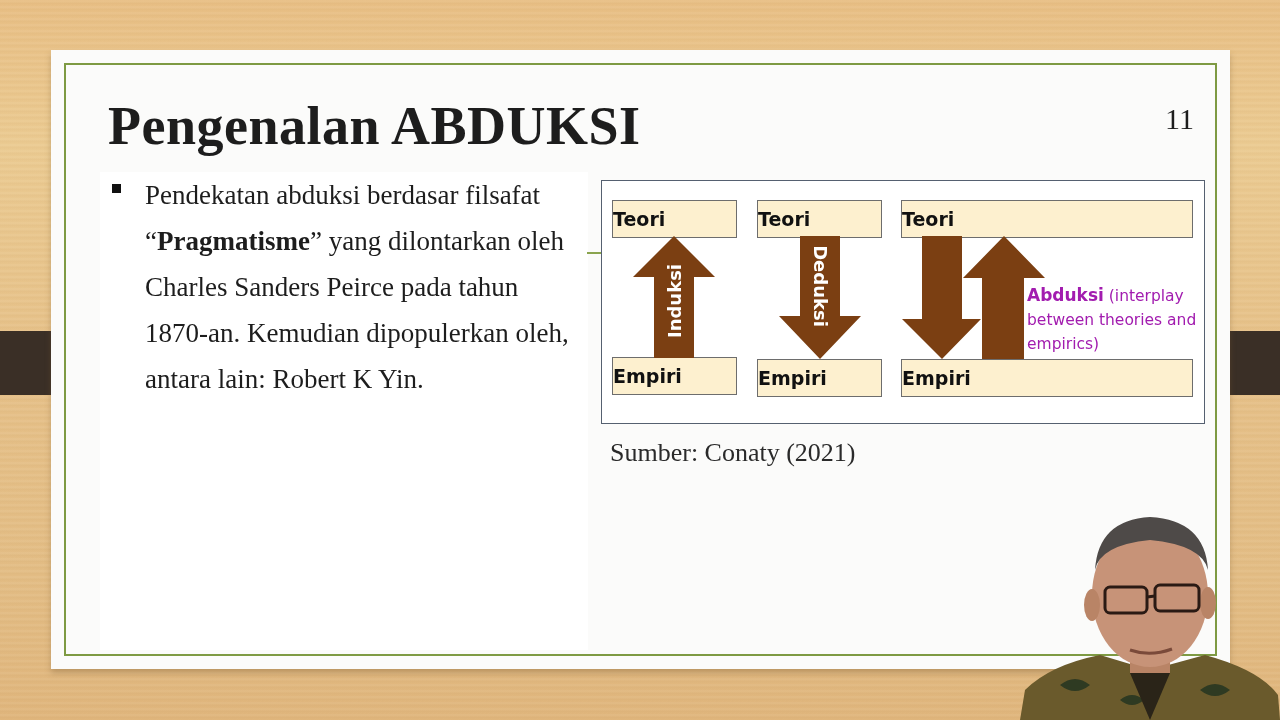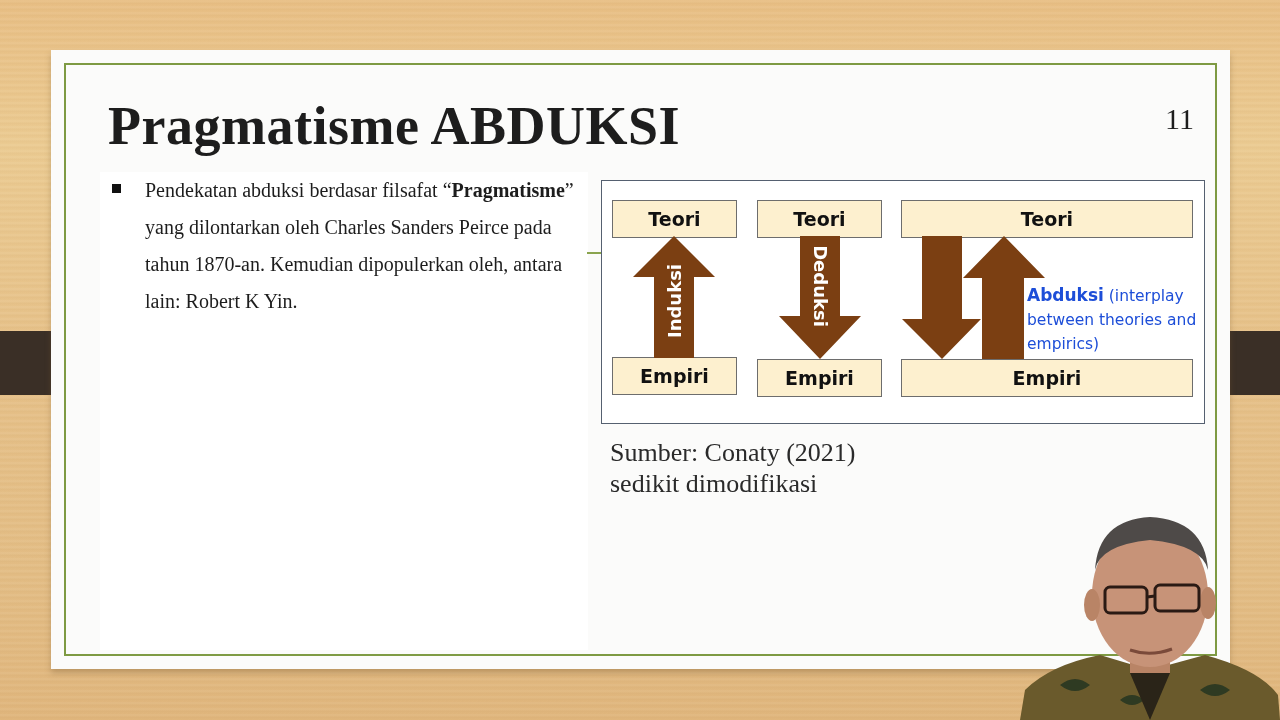--- a/index.html
+++ b/index.html
@@ -38,66 +38,66 @@
     position:absolute; left:1114px; top:52px;
     font-size:30px; color:#1d1d1d;
   }
   .text-box {
     position:absolute; left:49px; top:122px; width:488px; height:478px;
     background:#ffffff;
   }
   .bullets { list-style:none; margin:0; padding:0; }
   .bullet {
     position:relative; padding-left:45px; margin:0 0 12px 0;
-    font-size:20px; line-height:37px; color:#1d1d1d;
+    font-size:27px; line-height:46px; color:#1d1d1d;
   }
   .bullet .sq {
     position:absolute; left:12px; top:12px; width:9px; height:9px; background:#111;
   }
   .bullet b { font-weight:bold; }
   .connector {
     position:absolute; left:536px; top:202px; width:16px; height:2px; background:#8aa44e;
   }
   .diagram {
     position:absolute; left:550px; top:130px; width:602px; height:242px;
     background:#fff; border:1.5px solid #556070;
   }
   .box {
     position:absolute; background:#fdf0cf; border:1.5px solid #6d6d6d;
     font-family:"DejaVu Sans", sans-serif; font-weight:bold; font-size:19px;
-    color:#111; display:flex; align-items:center; justify-content:center;
+    color:#111; display:flex; align-items:center; justify-content:flex-start;
   }
   .arrow-label {
     position:absolute; font-family:"DejaVu Sans", sans-serif; font-weight:bold;
     font-size:18px; color:#fff; white-space:nowrap;
   }
   .abd-text {
     position:absolute; left:425px; top:102px; width:180px;
-    font-family:"DejaVu Sans", sans-serif; font-size:15.5px; line-height:24px; color:#1d4ed8;
+    font-family:"DejaVu Sans", sans-serif; font-size:15.5px; line-height:24px; color:#a21caf;
   }
   .abd-text b { font-size:17px; }
   .source {
     position:absolute; left:559px; top:387px;
     font-size:26px; line-height:31px; color:#2a2a2a;
   }
   .speaker {
     position:absolute; left:1020px; top:495px; width:260px; height:225px; overflow:hidden;
   }
 </style>
 </head>
 <body>
 
 <div class="wood-grain"></div>
 <div class="tab-left"></div>
 <div class="tab-right"></div>
 
 <div class="slide">
   <div class="slide-frame"></div>
 
-  <div class="slide-title">Pragmatisme ABDUKSI</div>
+  <div class="slide-title">Pengenalan ABDUKSI</div>
   <div class="page-num">11</div>
 
   <div class="text-box">
     <ul class="bullets">
       <li class="bullet">
         <span class="sq"></span>
         <span>Pendekatan abduksi berdasar filsafat “</span><b>Pragmatisme</b><span>” yang dilontarkan oleh Charles Sanders Peirce  pada tahun 1870-an. Kemudian dipopulerkan oleh, antara lain: Robert K Yin.</span>
       </li>
     </ul>
   </div>
@@ -138,21 +138,20 @@
       <polygon points="20,0 60,0 60,83 79,83 40,123 0,83 20,83" fill="#7b3f12"></polygon>
       <polygon points="102,0 143,42 122,42 122,123 80,123 80,42 61,42" fill="#7b3f12"></polygon>
     </svg>
     <div class="abd-text">
       <b>Abduksi</b><span> (interplay between theories and empirics)</span>
     </div>
   </div>
 
   <div class="source">
     <div>Sumber: Conaty (2021)</div>
-    <div>sedikit dimodifikasi</div>
   </div>
 </div>
 
 <div class="speaker">
   <svg width="260" height="225" viewBox="0 0 260 225">
     <rect x="0" y="0" width="260" height="225" fill="none"></rect>
 
     <path d="M0,225 L5,195 Q30,170 80,160 L130,175 L185,160 Q240,175 258,200 L260,225 Z" fill="#6a5a2c"></path>
     <path d="M40,190 q15,-12 30,0 q-15,12 -30,0 Z M180,195 q15,-12 30,0 q-15,12 -30,0 Z M100,205 q12,-10 24,0 q-12,10 -24,0 Z" fill="#2e3a22"></path>
     <path d="M110,178 L130,225 L150,178 Z" fill="#2a2418"></path>

